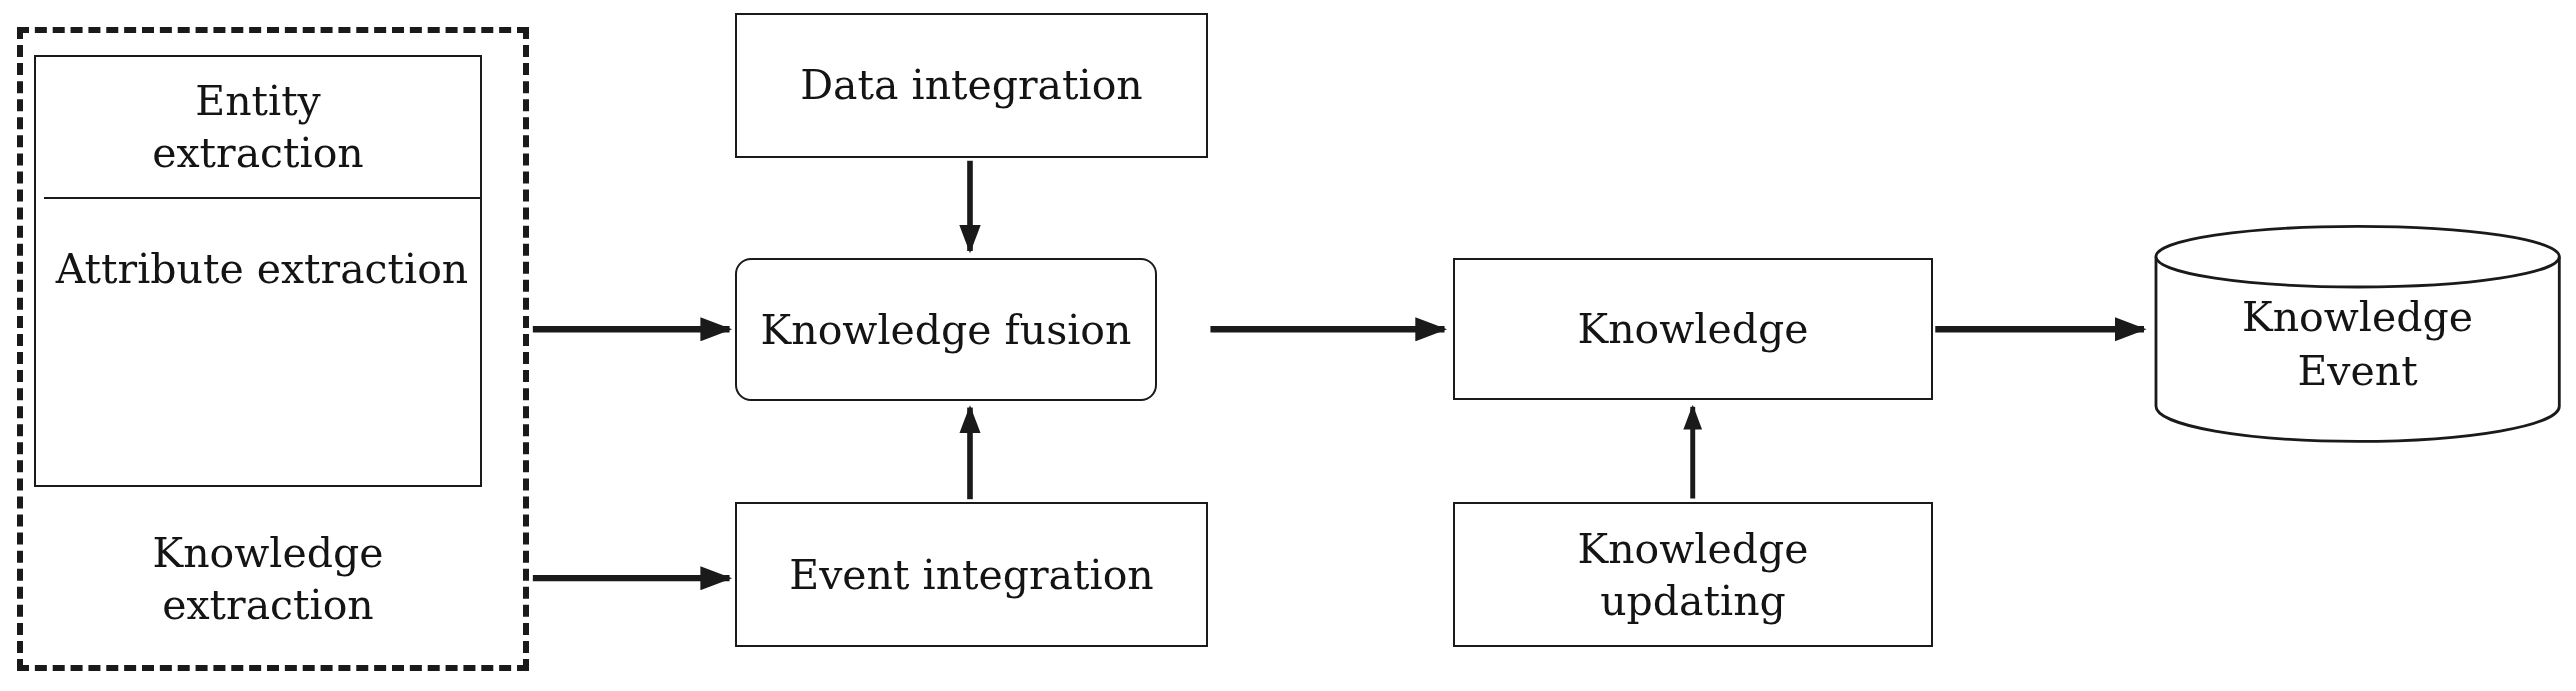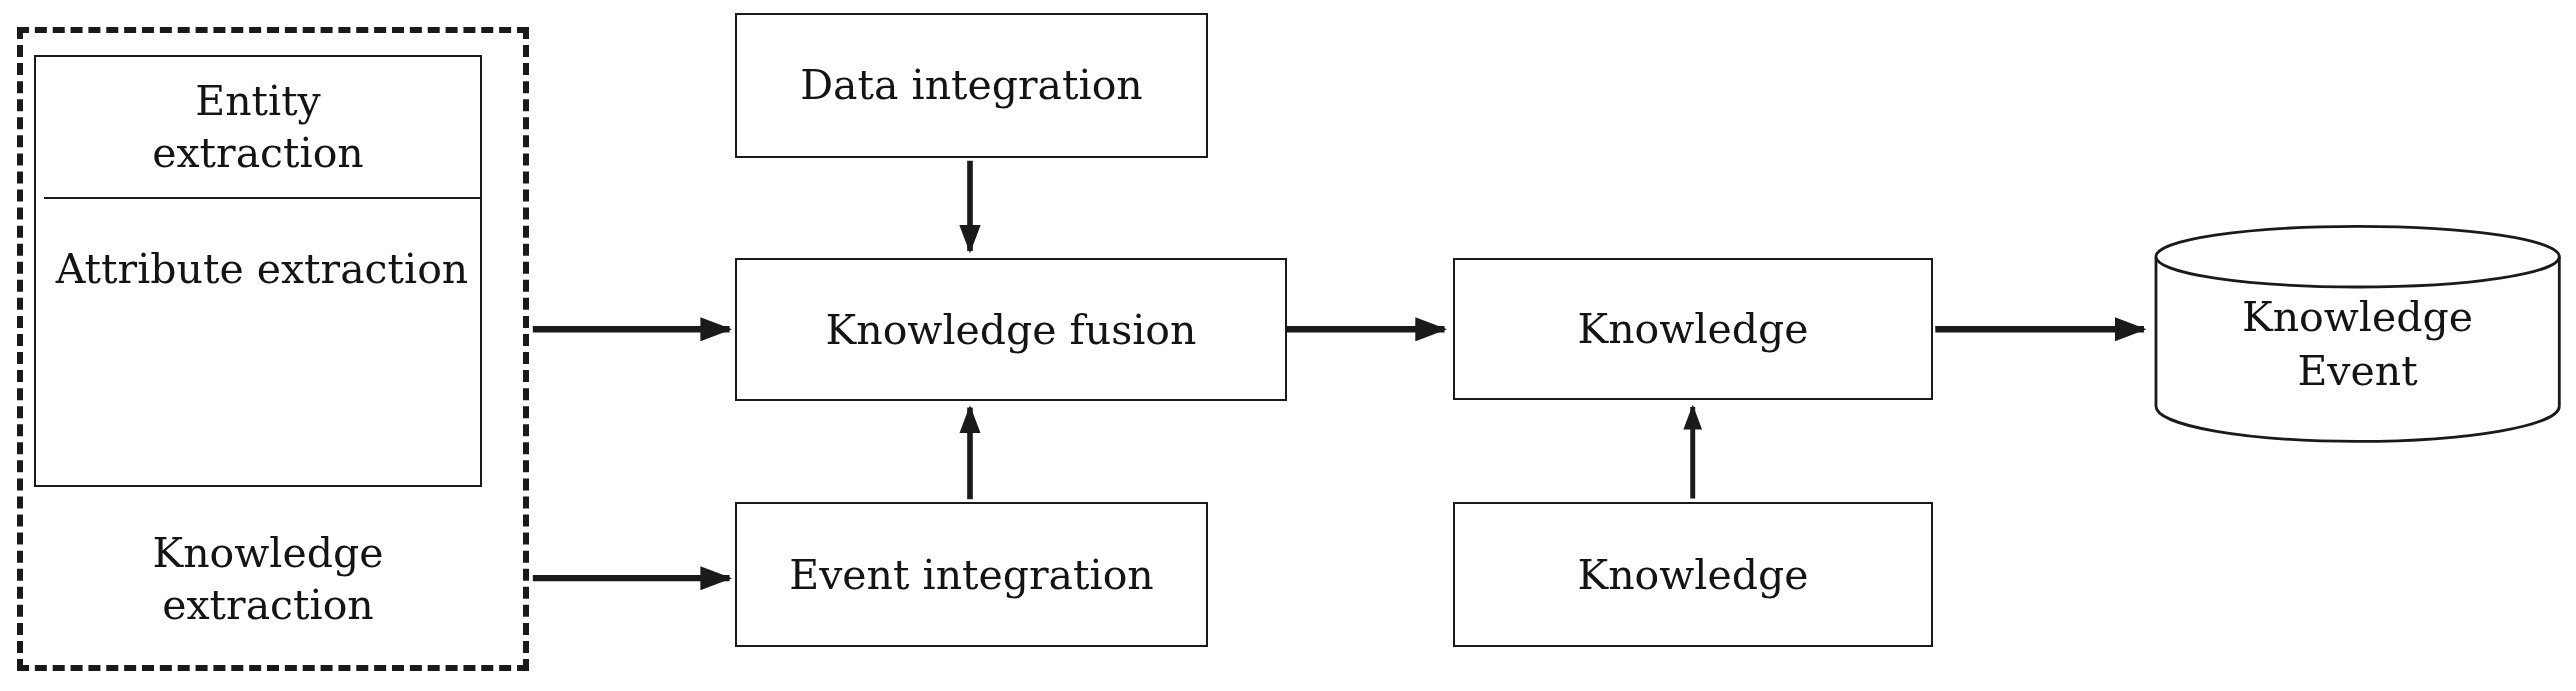--- a/index.html
+++ b/index.html
@@ -85,21 +85,21 @@
     display: flex;
     flex-direction: column;
     align-items: center;
     justify-content: center;
     text-align: center;
     font-size: 41px;
     line-height: 54px;
   }
   
   #box-data-integration   { left: 735px; top: 12.7px;  width: 473px; height: 145px; }
-  #box-knowledge-fusion   { left: 735px; top: 258px; width: 552px; height: 143px; }
+  #box-knowledge-fusion   { left: 735px; top: 258px; width: 422px; height: 143px; border-radius: 16px; }
   #box-event-extraction   { left: 735px; top: 502px; width: 473px; height: 145px; }
   #box-knowledge-processing { left: 1453px; top: 258px; width: 480px; height: 142px; }
   #box-knowledge-updating   { left: 1453px; top: 502px; width: 480px; height: 145px; }
 </style>
 </head>
 <body>
 
 <div class="canvas">
 
   <svg class="edge-layer" viewBox="0 0 3652 980" xmlns="http://www.w3.org/2000/svg">
@@ -157,20 +157,21 @@
   <div class="node-box" id="box-event-extraction">
     <span>Event integration</span>
   </div>
 
   <div class="node-box" id="box-knowledge-processing">
     <span>Knowledge</span>
   </div>
 
   <div class="node-box" id="box-knowledge-updating">
     <span>Knowledge</span>
+    <span>updating</span>
   </div>
 
   <div class="cyl-label">
     <span>Knowledge</span>
     <span>Event</span>
   </div>
 
 </div>
 
 

